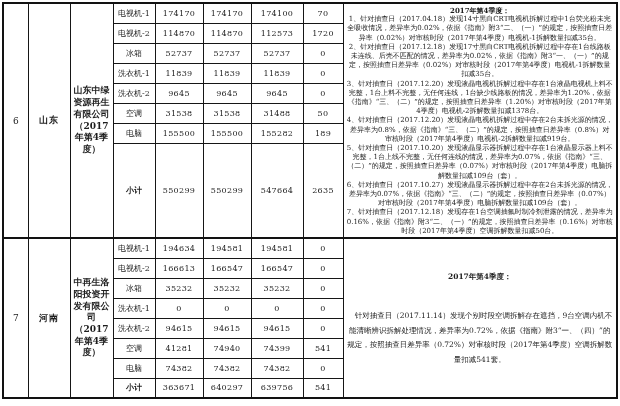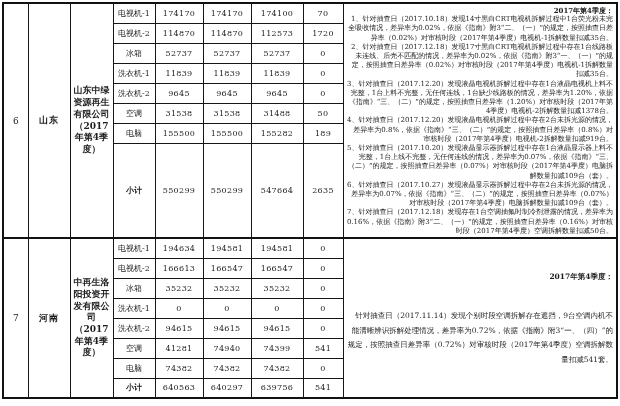--- a/index.html
+++ b/index.html
@@ -29,21 +29,21 @@
   tr.h20 { height:20px; }
   tr.sub6 { height:95px; }
   tr.sep td { border-top:2px solid #121212; }
   .c-no   { font-size:9px; }
   .c-prov { font-size:9px; font-weight:bold; letter-spacing:1px; }
   .c-comp { font-size:9px; font-weight:bold; line-height:1.3; padding:1px 2px;margin-top:10px; }
   .c-prod { font-size:8px; }
   .c-num  { font-size:8px; letter-spacing:0.3px; }
   tr.sub .c-prod { font-weight:bold; }
   .c-notes {
-    text-align:right;
+    text-align:center;
     vertical-align:top;
     padding:2px 3px 1px 3px;
   }
   .notes6 { font-size:7px; line-height:9.2px; }
   .notes7 { font-size:7.5px; line-height:14.5px; vertical-align:middle; }
   .nt { font-weight:bold; }
   .notes7 .np { text-indent:1em;margin-top:25px; }
 </style>
 </head>
 <body>
@@ -66,21 +66,21 @@
       <td class="c-no" rowspan="8">6</td>
       <td class="c-prov" rowspan="8">山东</td>
       <td class="c-comp" rowspan="8">山东中绿资源再生有限公司（2017年第4季度）</td>
       <td class="c-prod">电视机-1</td>
       <td class="c-num">174170</td>
       <td class="c-num">174170</td>
       <td class="c-num">174100</td>
       <td class="c-num">70</td>
       <td class="c-notes notes6" rowspan="8">
         <div class="nt">2017年第4季度：</div>
-        <div class="ni">1、针对抽查日（2017.10.18）发现14寸黑白CRT电视机拆解过程中1台荧光粉未完全吸收情况，差异率为0.02%，依据《指南》附3“二、（一）”的规定，按照抽查日差异率（0.02%）对审核时段（2017年第4季度）电视机-1拆解数量扣减35台。</div>
+        <div class="ni">1、针对抽查日（2017.04.18）发现14寸黑白CRT电视机拆解过程中1台荧光粉未完全吸收情况，差异率为0.02%，依据《指南》附3“二、（一）”的规定，按照抽查日差异率（0.02%）对审核时段（2017年第4季度）电视机-1拆解数量扣减35台。</div>
         <div class="ni">2、针对抽查日（2017.12.18）发现17寸黑白CRT电视机拆解过程中存在1台线路板未连线、后壳不匹配的情况，差异率为0.02%，依据《指南》附3“一、（一）”的规定，按照抽查日差异率（0.02%）对审核时段（2017年第4季度）电视机-1拆解数量扣减35台。</div>
         <div class="ni">3、针对抽查日（2017.12.20）发现液晶电视机拆解过程中存在1台液晶电视机上料不完整，1台上料不完整，无任何连线，1台缺少线路板的情况，差异率为1.20%，依据《指南》“三、（二）”的规定，按照抽查日差异率（1.20%）对审核时段（2017年第4季度）电视机-2拆解数量扣减1378台。</div>
         <div class="ni">4、针对抽查日（2017.12.20）发现液晶电视机拆解过程中存在2台未拆光源的情况，差异率为0.8%，依据《指南》“三、（二）”的规定，按照抽查日差异率（0.8%）对审核时段（2017年第4季度）电视机-2拆解数量扣减919台。</div>
         <div class="ni">5、针对抽查日（2017.10.20）发现液晶显示器拆解过程中存在1台液晶显示器上料不完整，1台上线不完整，无任何连线的情况，差异率为0.07%，依据《指南》“三、（二）”的规定，按照抽查日差异率（0.07%）对审核时段（2017年第4季度）电脑拆解数量扣减109台（套）。</div>
         <div class="ni">6、针对抽查日（2017.10.27）发现液晶显示器拆解过程中存在2台未拆光源的情况，差异率为0.07%，依据《指南》“三、（二）”的规定，按照抽查日差异率（0.07%）对审核时段（2017年第4季度）电脑拆解数量扣减109台（套）。</div>
         <div class="ni">7、针对抽查日（2017.12.18）发现存在1台空调抽氟时制冷剂泄露的情况，差异率为0.16%，依据《指南》附3“二、（一）”的规定，按照抽查日差异率（0.16%）对审核时段（2017年第4季度）空调拆解数量扣减50台。</div>
       </td>
     </tr>
     <tr class="h20">
       <td class="c-prod">电视机-2</td>
@@ -183,19 +183,19 @@
     </tr>
     <tr class="h20">
       <td class="c-prod">电脑</td>
       <td class="c-num">74382</td>
       <td class="c-num">74382</td>
       <td class="c-num">74382</td>
       <td class="c-num">0</td>
     </tr>
     <tr class="h20 sub">
       <td class="c-prod">小计</td>
-      <td class="c-num">640563</td>
+      <td class="c-num">363671</td>
       <td class="c-num">640297</td>
       <td class="c-num">639756</td>
       <td class="c-num">541</td>
     </tr>
   </tbody>
 </table>
 
 </body></html>

